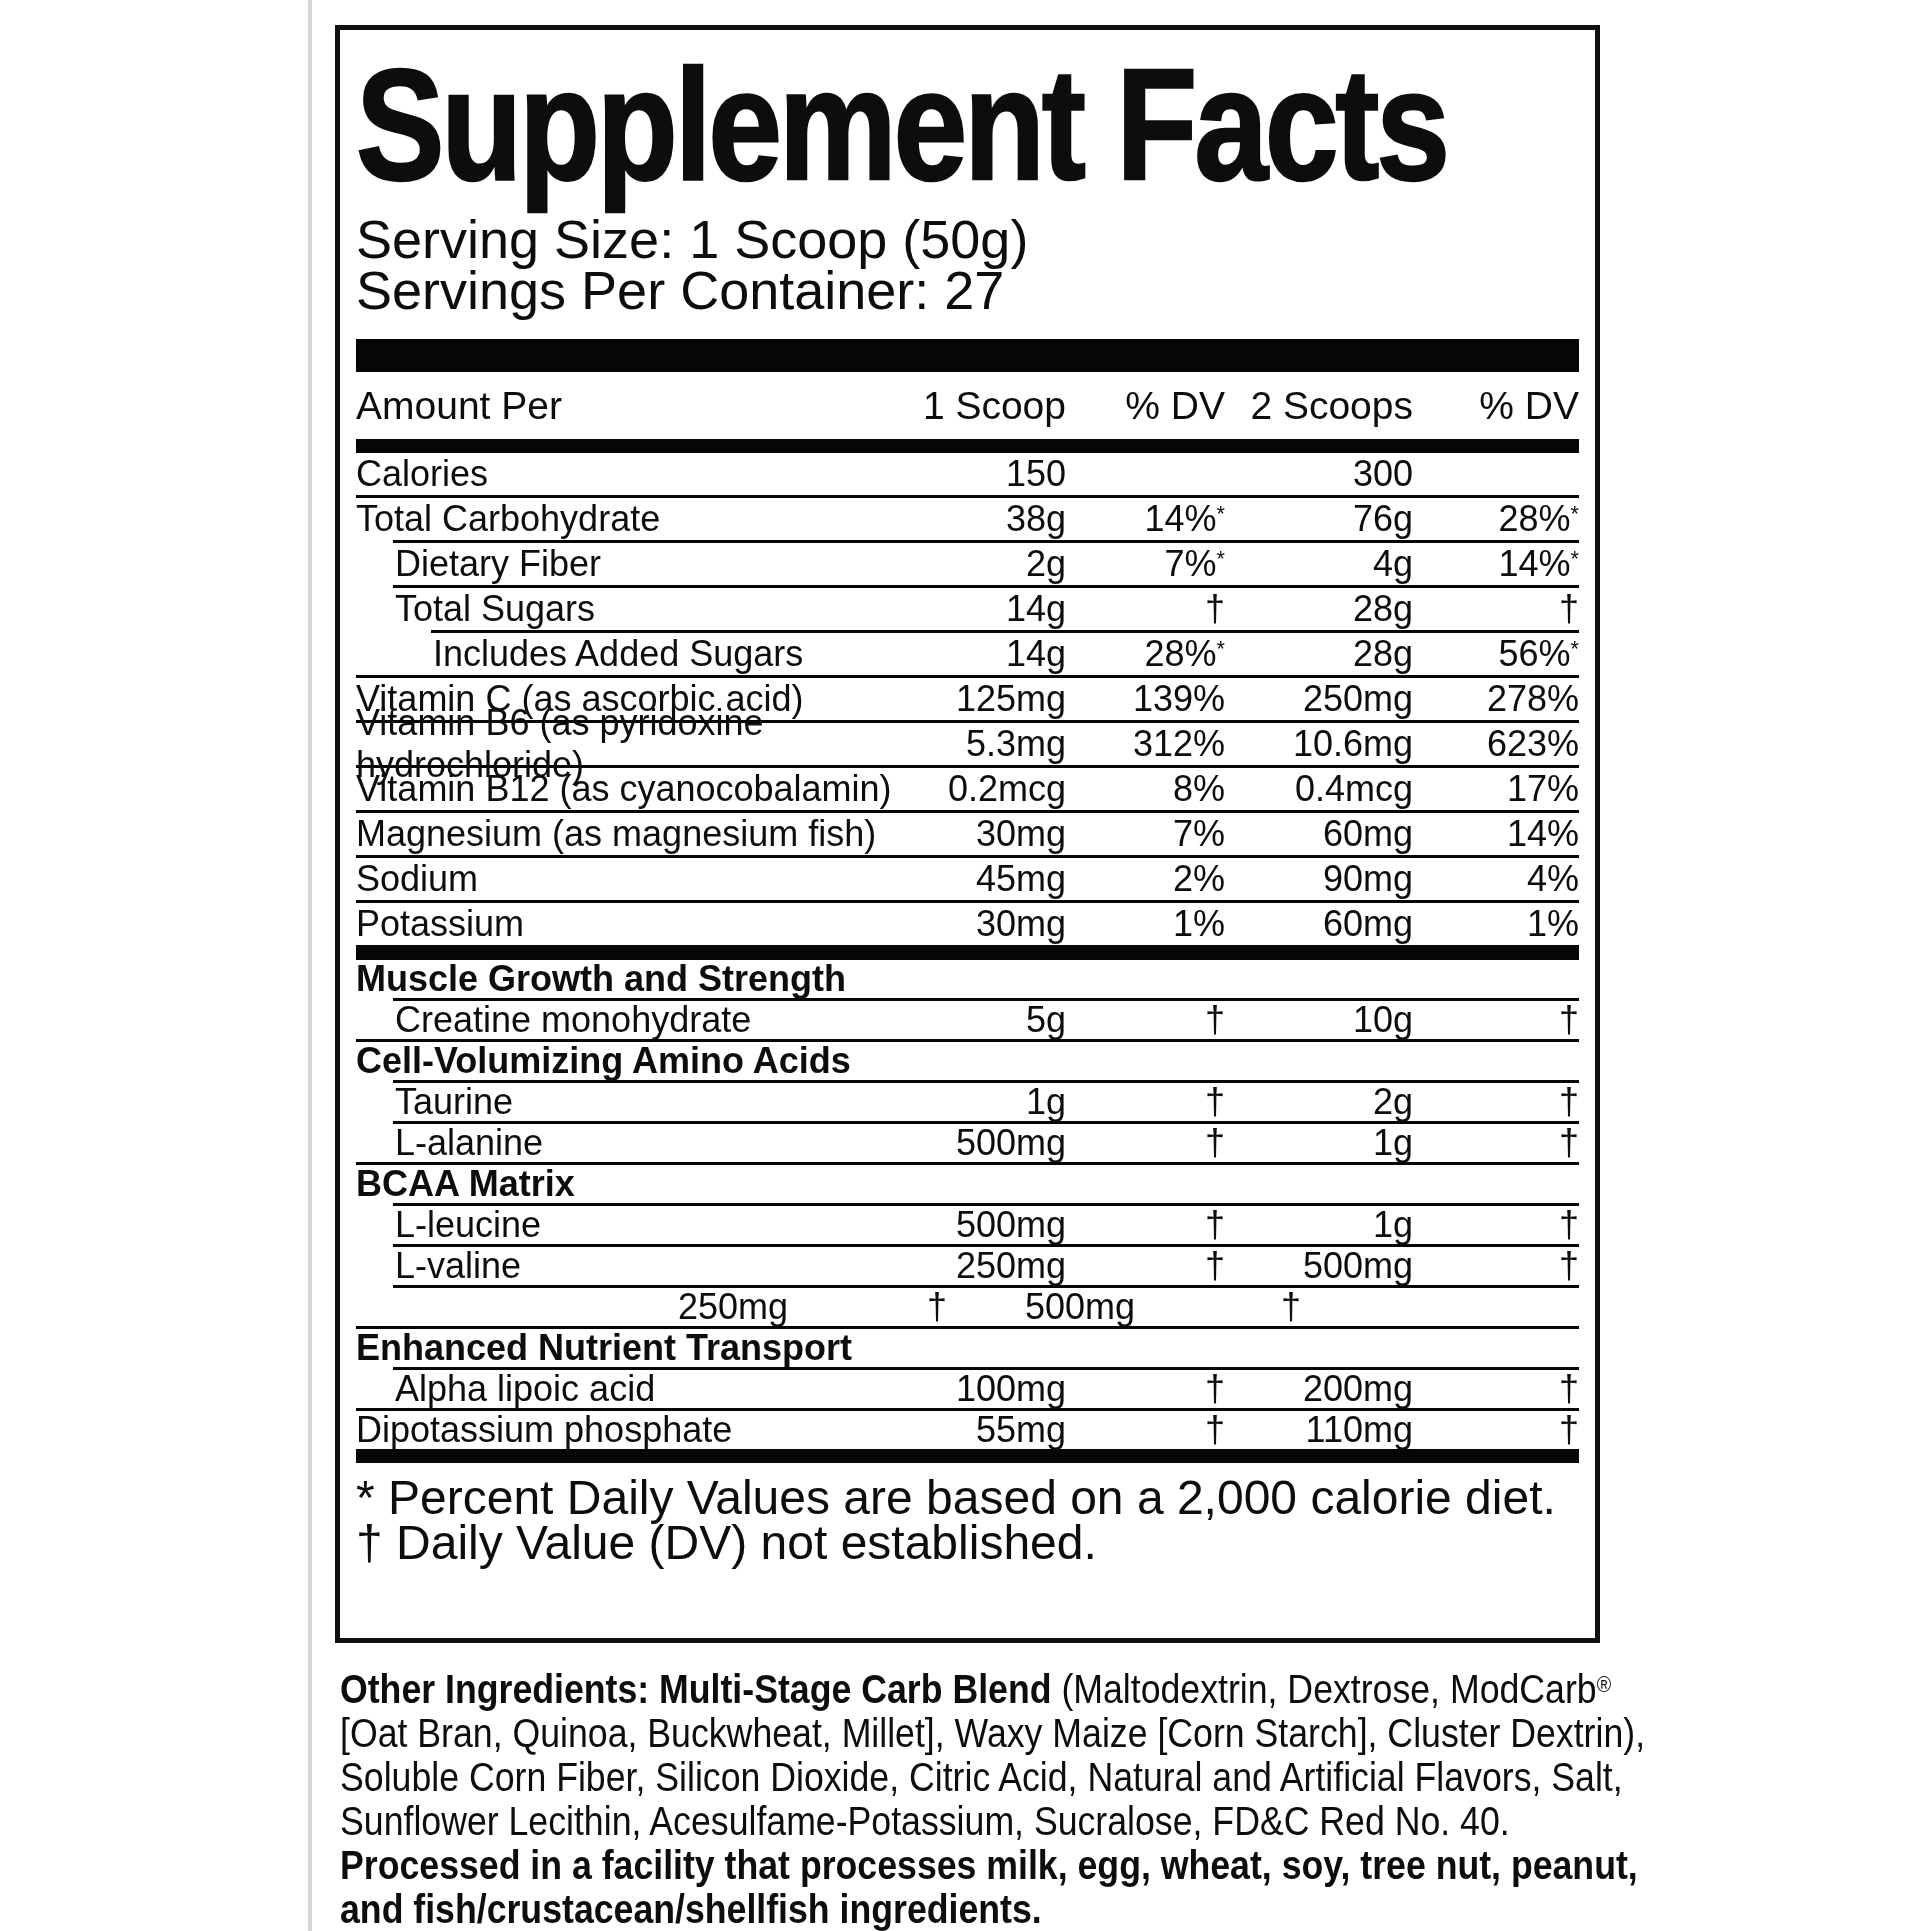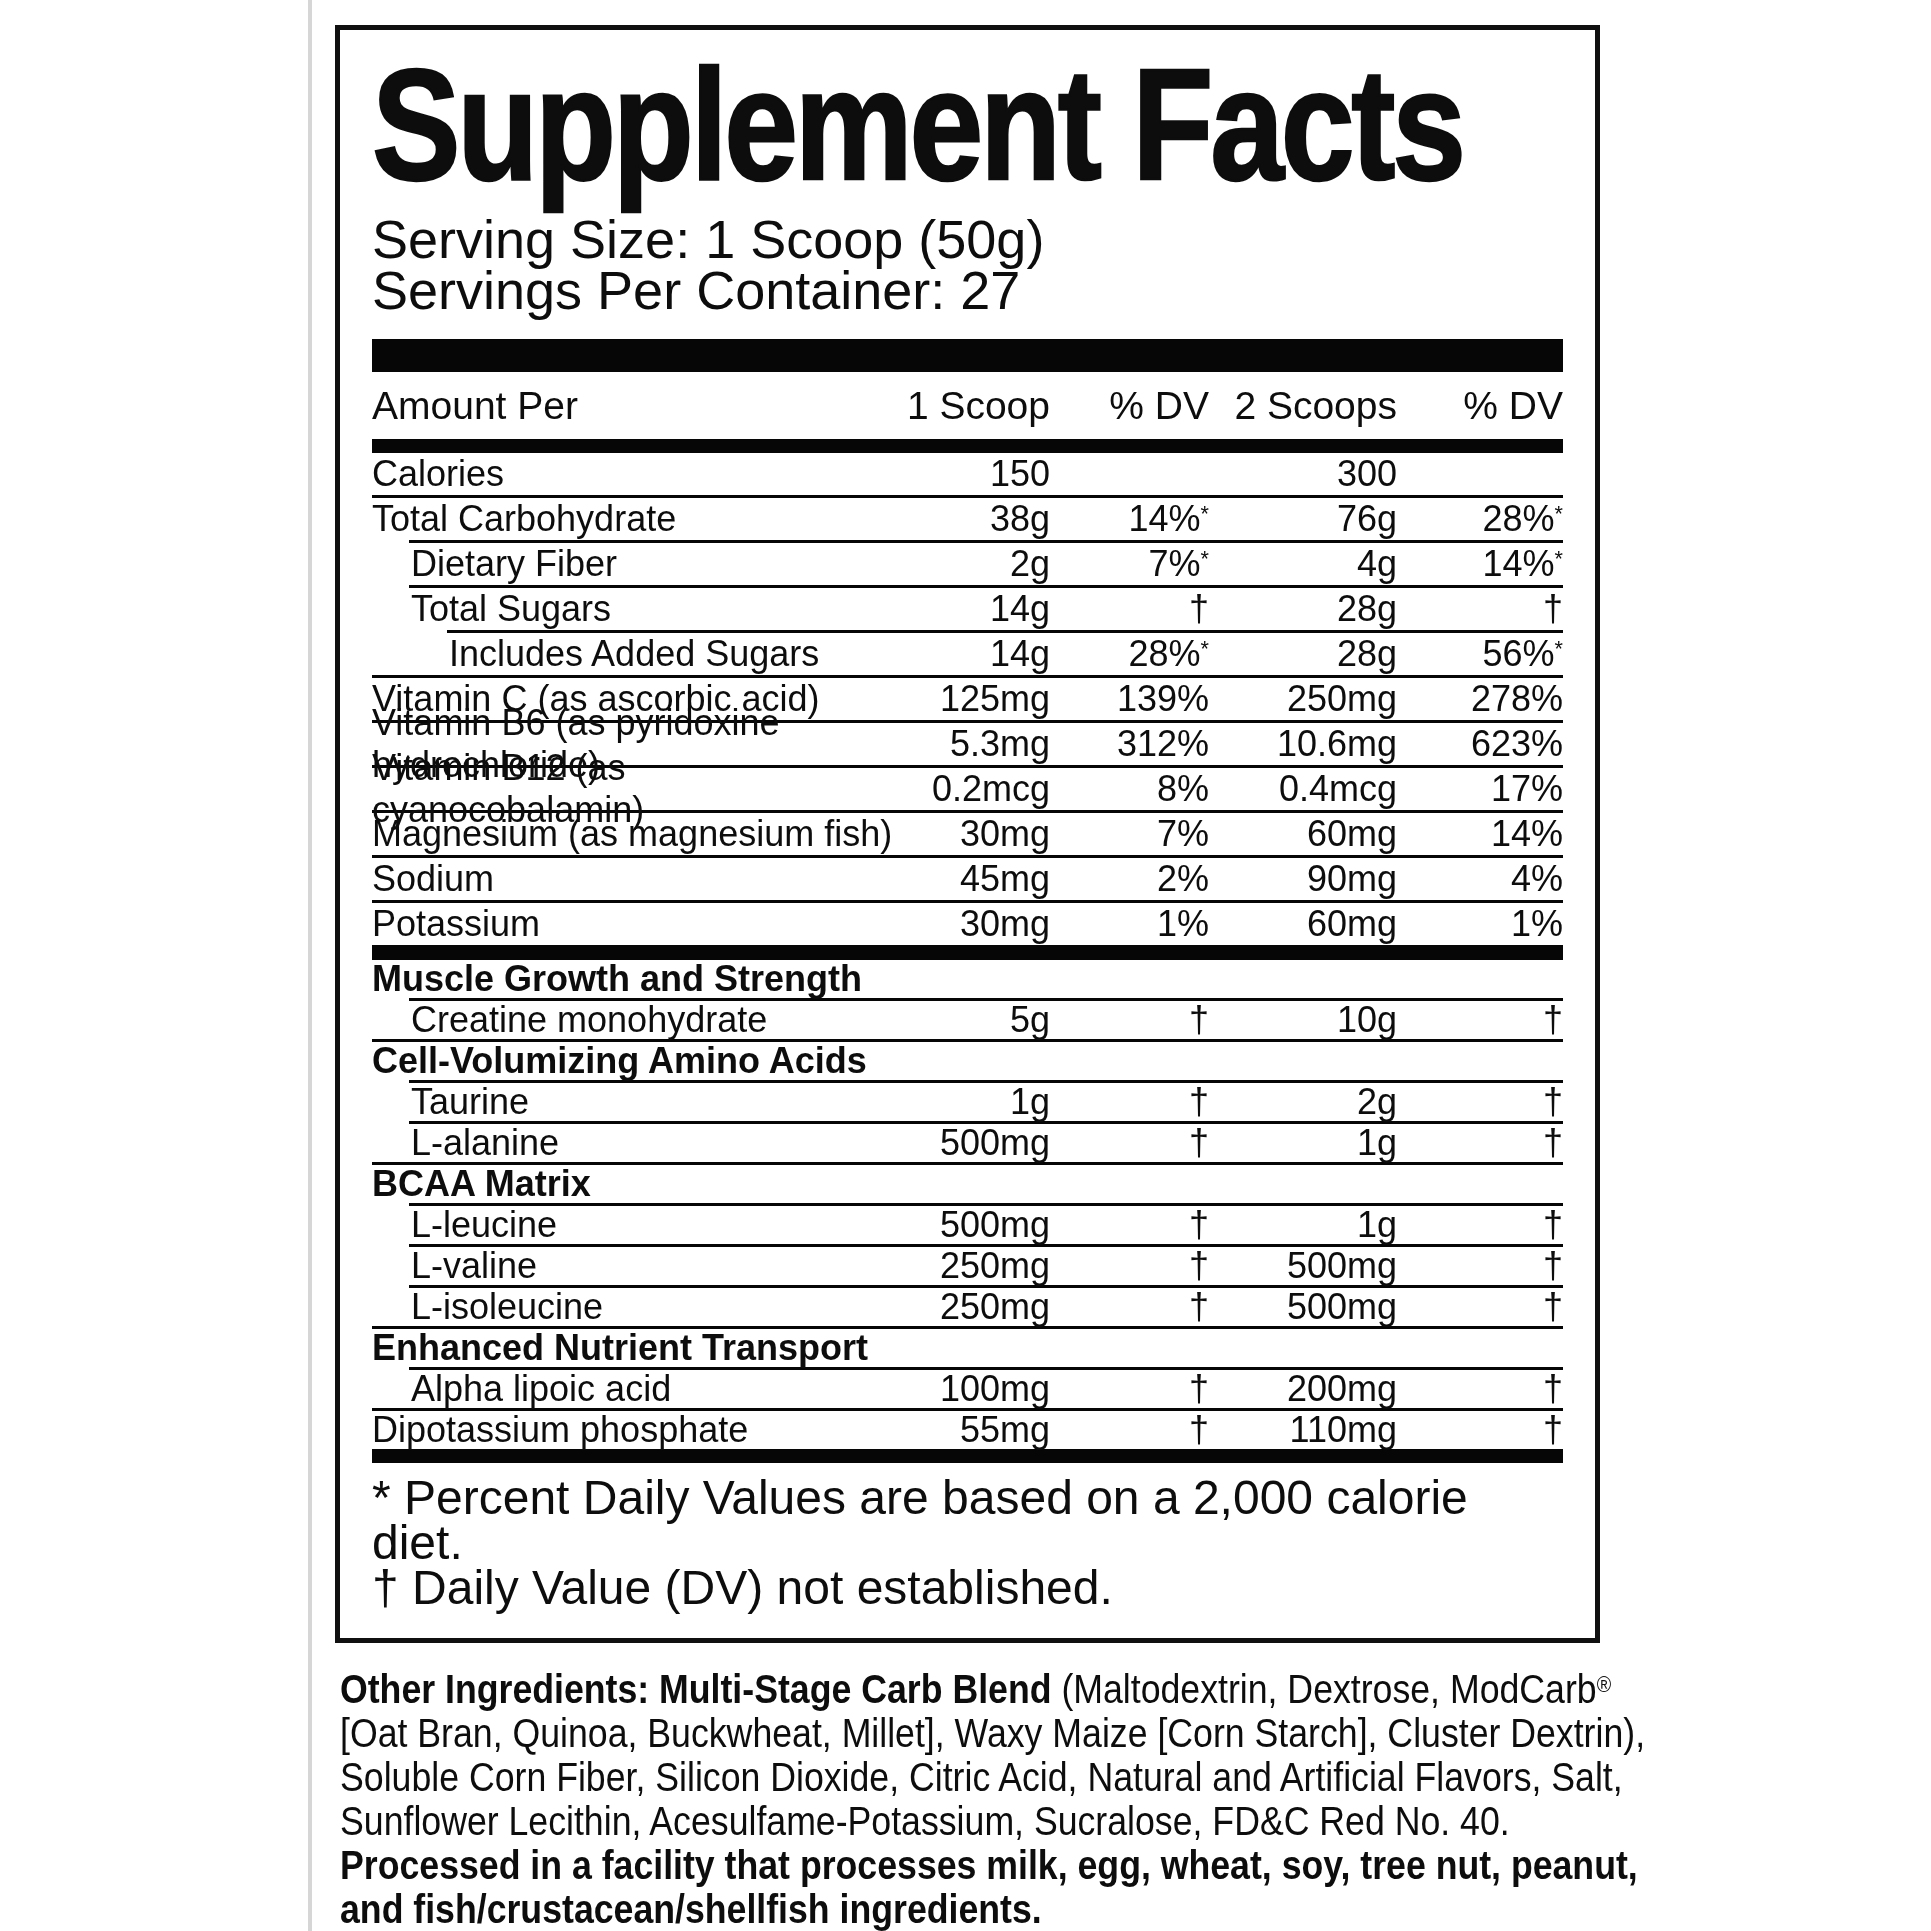--- a/index.html
+++ b/index.html
@@ -4,21 +4,21 @@
 <style>
   html,body{margin:0;padding:0;background:#ffffff;}
   .page{
     position:relative;width:1931px;height:1931px;background:#ffffff;
     font-family:"Liberation Sans","DejaVu Sans",sans-serif;color:#0d0d0d;overflow:hidden;
   }
   .edge-line{position:absolute;left:308px;top:0;width:3.9px;height:1931px;background:#d6d6d6;}
   .facts-box{
     position:absolute;left:335px;top:25px;width:1265px;height:1618px;
     border:5.8px solid #101010;background:#fff;box-sizing:border-box;
-    padding:0 32px;overflow:hidden;
+    padding:0 16px;overflow:hidden;
   }
   .title{
     margin-top:19.3px;font-size:158px;line-height:151px;font-weight:bold;
     letter-spacing:-3.9px;white-space:nowrap;transform:scaleX(0.84);transform-origin:left center;
     -webkit-text-stroke:2.4px #0d0d0d;
   }
   .serving-block{margin-top:13.5px;font-size:54px;line-height:51px;}
   .bar{background:#060606;}
   .bar.b-thick{height:33px;margin-top:23px;}
   .bar.b-thin{height:14.5px;}
@@ -207,21 +207,20 @@
         <div class="rule i1"></div>
         <div class="row z1">
           <span class="c-name ind1">L-valine</span>
           <span class="c1">250mg</span>
           <span class="c2">†</span>
           <span class="c3">500mg</span>
           <span class="c4">†</span>
         </div>
         <div class="rule i1"></div>
         <div class="row z1">
-          <span class="c-name ind1">L-isoleucine</span>
           <span class="c1">250mg</span>
           <span class="c2">†</span>
           <span class="c3">500mg</span>
           <span class="c4">†</span>
         </div>
         <div class="rule"></div>
         <div class="row z1">
           <span class="c-name sec">Enhanced Nutrient Transport</span>
         </div>
         <div class="rule i1"></div>

